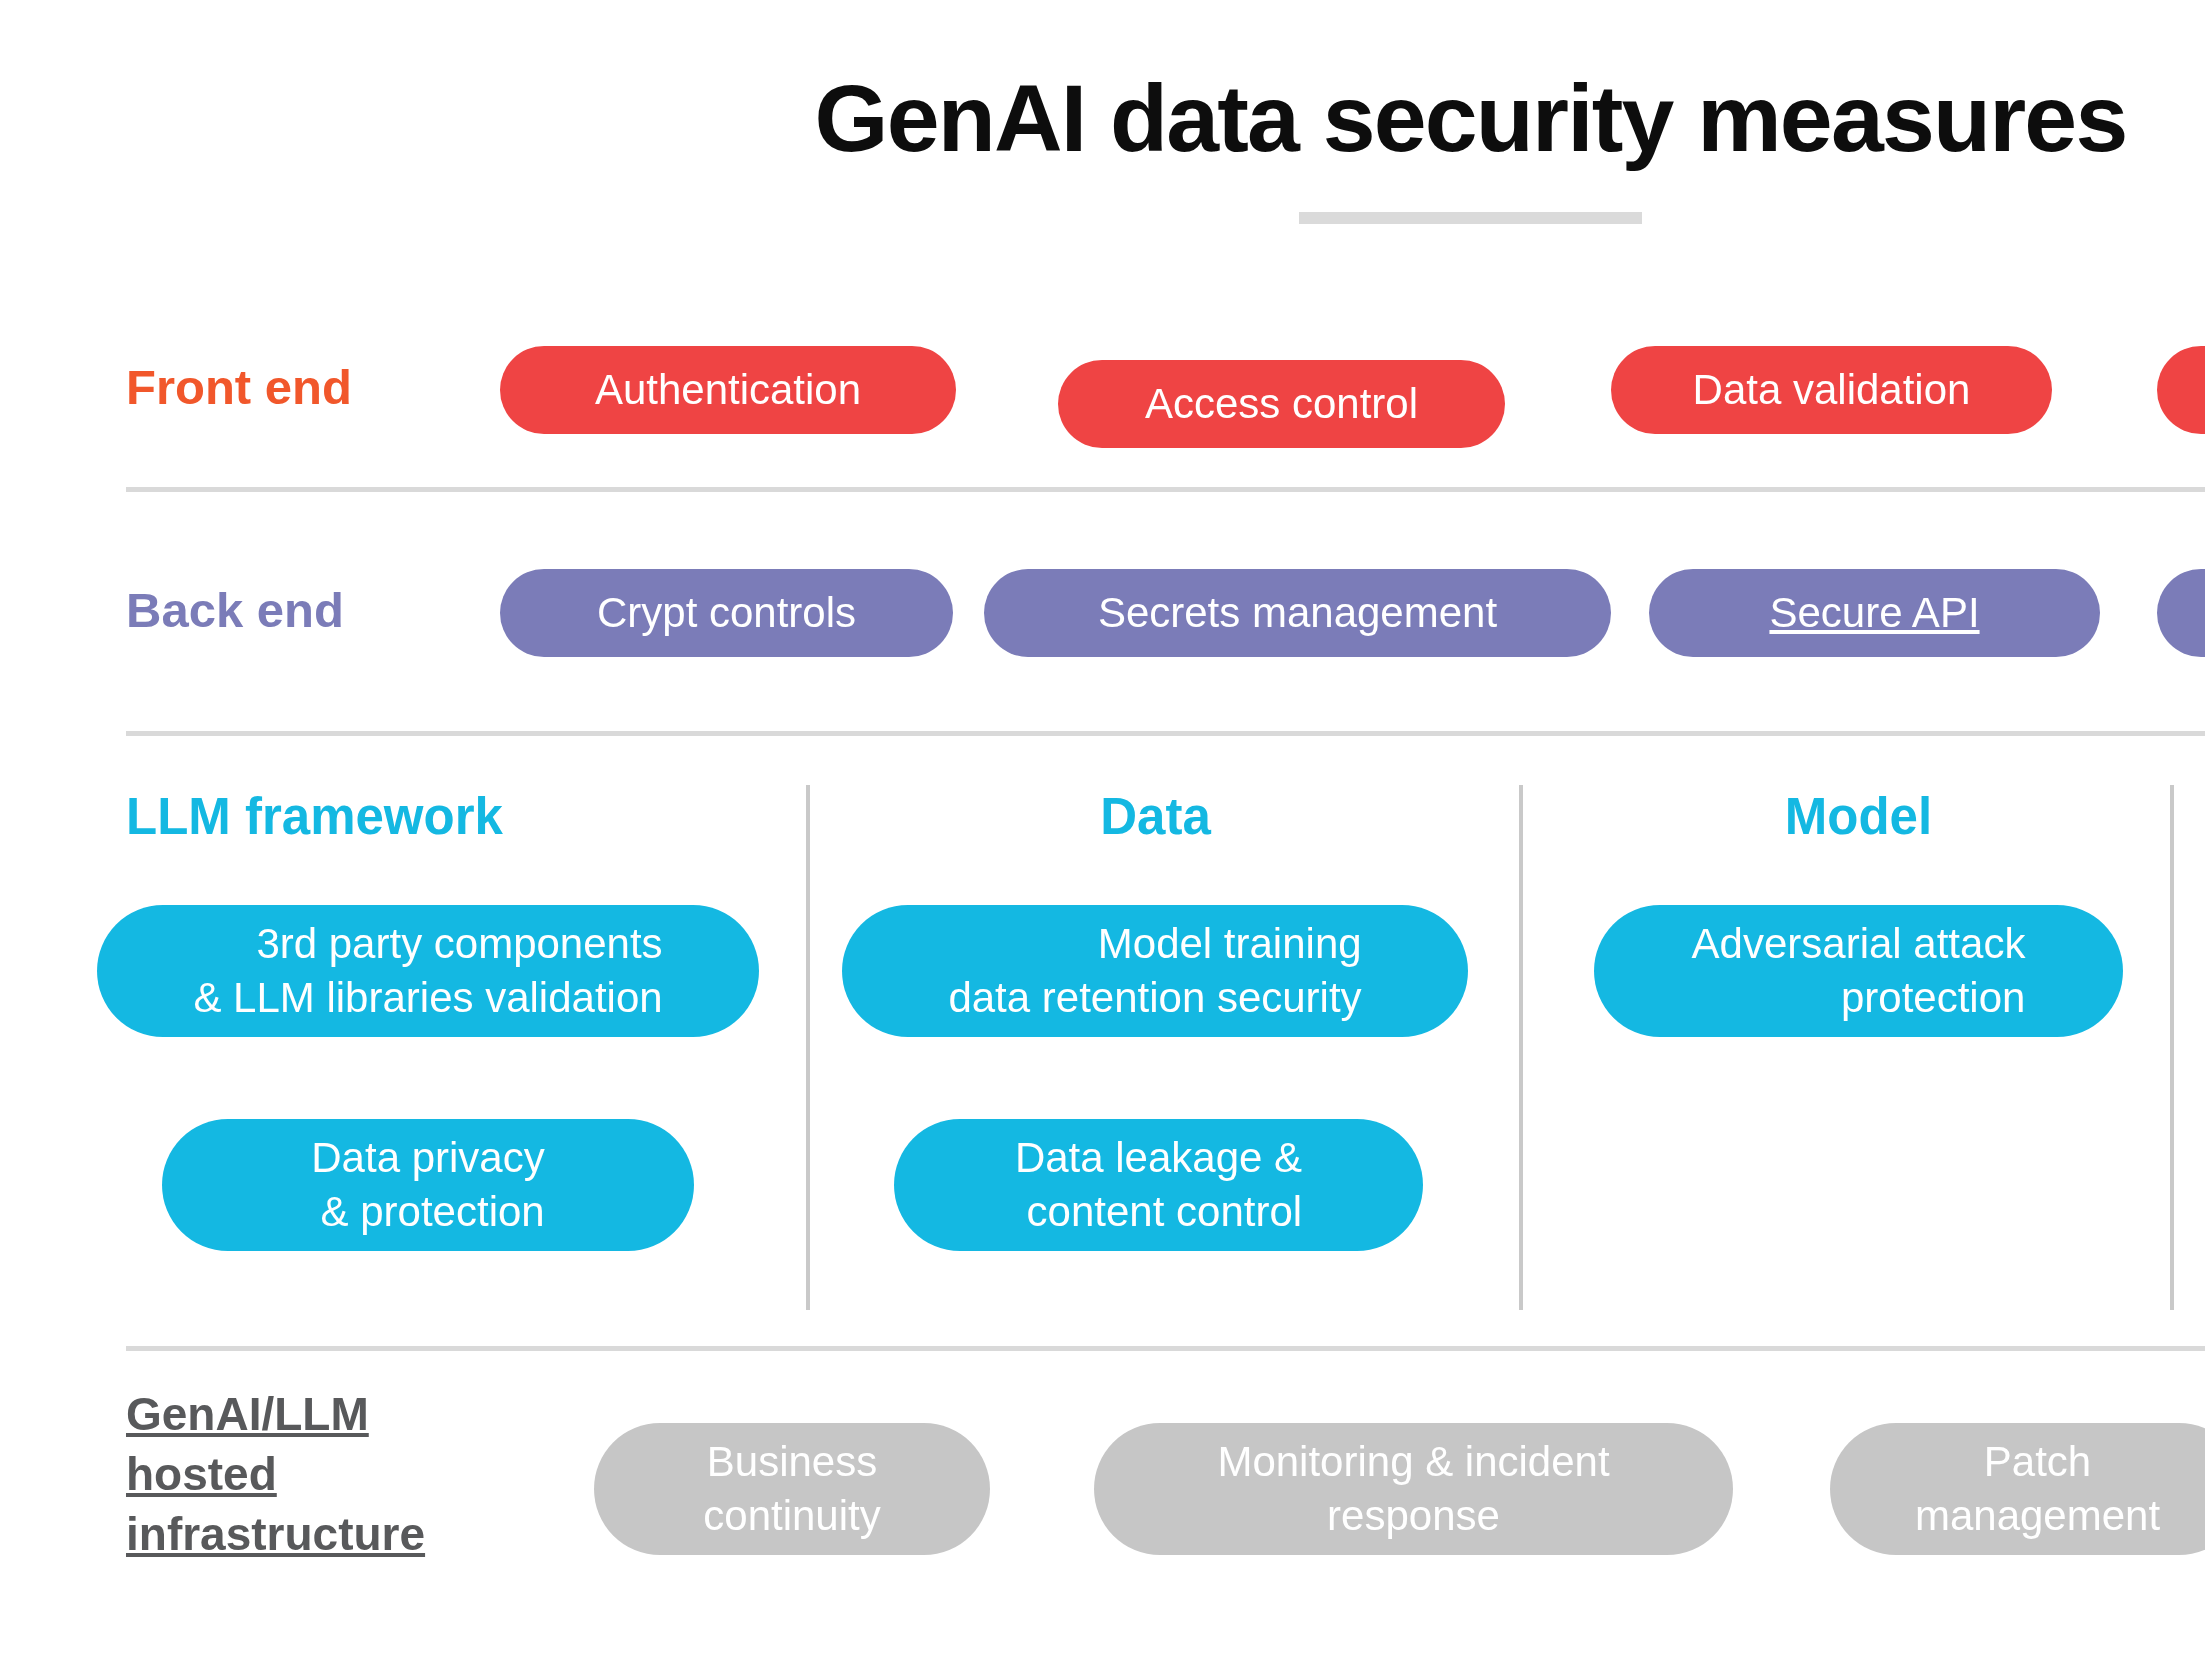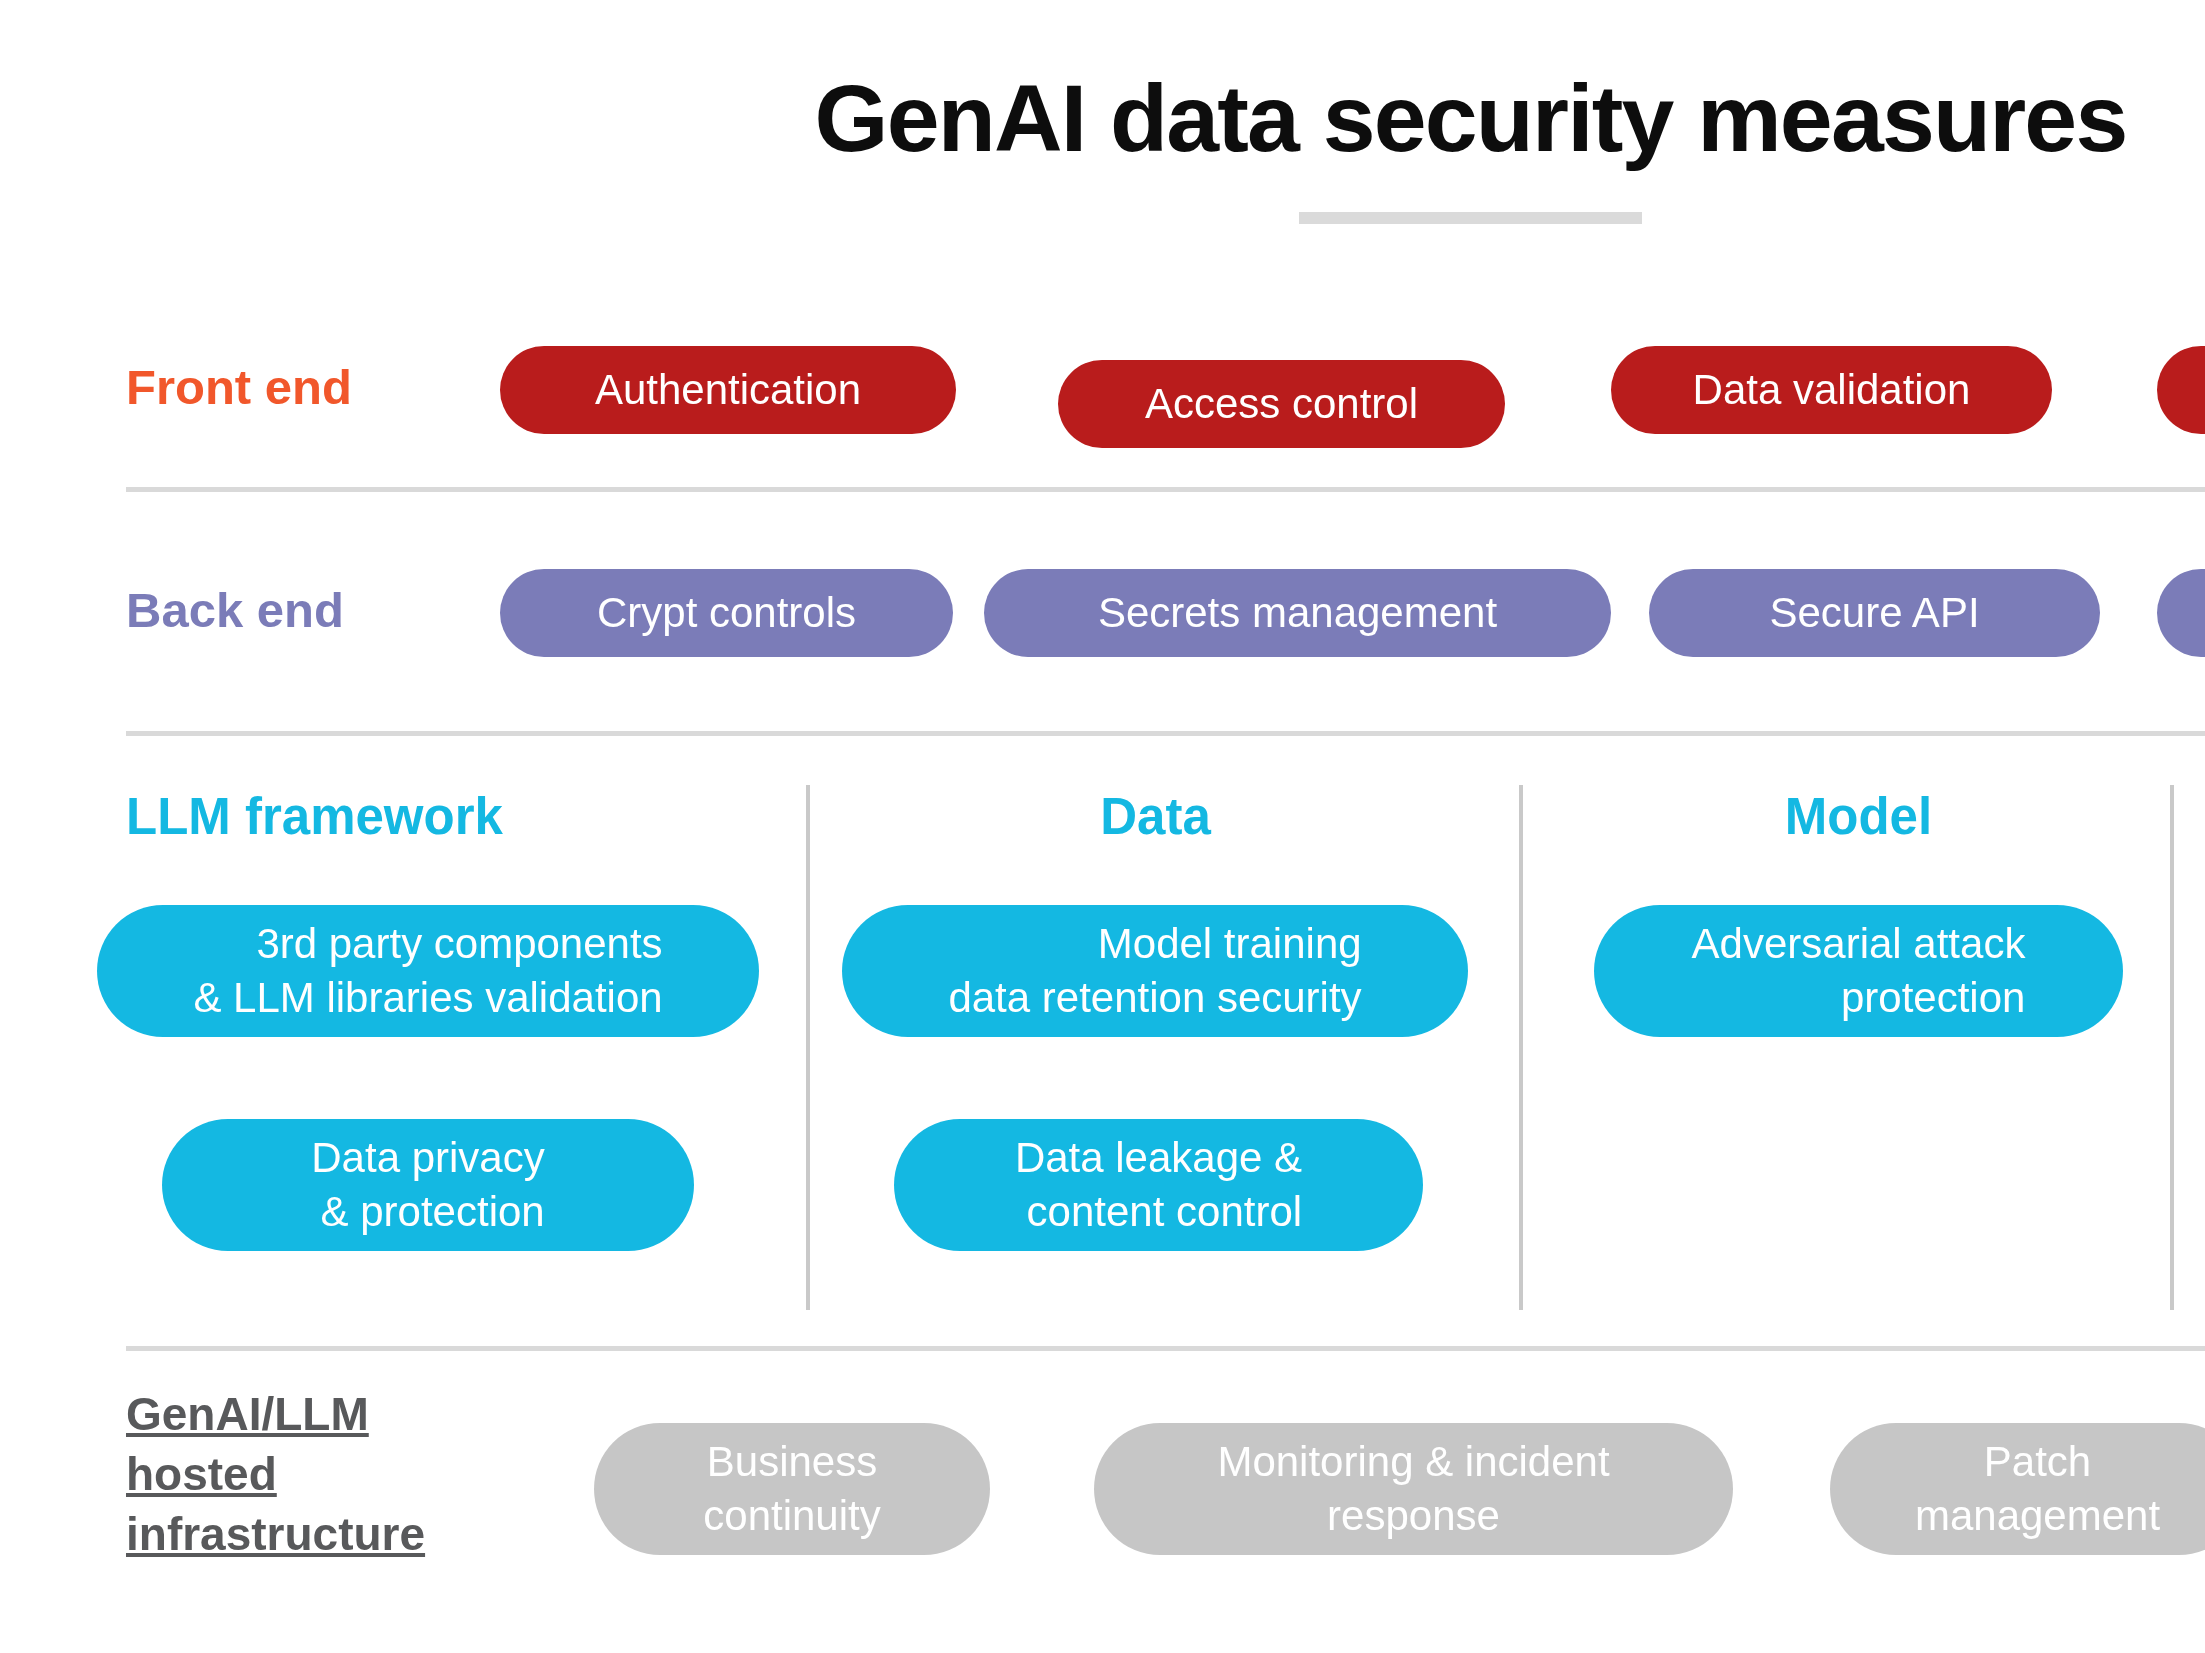--- a/index.html
+++ b/index.html
@@ -41,21 +41,21 @@
     align-items: center;
     justify-content: center;
     color: #ffffff;
     text-align: center;
     font-size: 42px;
     line-height: 1.28;
     white-space: pre-line;
   }
   .pill-sm { height: 88px; border-radius: 44px; }
   .pill-lg { height: 132px; border-radius: 66px; }
-  .orange { background: #b91c1c; }
+  .orange { background: #ef4444; }
   .purple { background: #7b7cb8; }
   .cyan   { background: #14b8e2; text-align: right; }
   .gray   { background: #c6c6c6; }
   .h-divider {
     position: absolute;
     left: 126px; width: 2671px; height: 5.3px;
     background: #d9d9d9;
   }
   .v-divider {
     position: absolute;
@@ -94,21 +94,21 @@
   <div class="pill pill-sm orange" style="left:500px; top:346px; width:456px;">Authentication</div>
   <div class="pill pill-sm orange" style="left:1058px; top:346px; width:447px;margin-top:14px;">Access control</div>
   <div class="pill pill-sm orange" style="left:1611px; top:346px; width:441px;">Data validation</div>
   <div class="pill pill-sm orange" style="left:2157px; top:346px; width:624px;">Response sanitization</div>
 
   <div class="h-divider" style="top:487px;"></div>
 
   <div class="row-label back-label">Back end</div>
   <div class="pill pill-sm purple" style="left:500px; top:569px; width:453px;">Crypt controls</div>
   <div class="pill pill-sm purple" style="left:984px; top:569px; width:627px;">Secrets management</div>
-  <div class="pill pill-sm purple" style="left:1649px; top:569px; width:451px;">Secure API</div>
+  <div class="pill pill-sm purple" style="left:1649px; top:569px; width:451px;text-decoration:underline;">Secure API</div>
   <div class="pill pill-sm purple" style="left:2157px; top:569px; width:624px;">Logging &amp; monitoring</div>
 
   <div class="h-divider" style="top:731px;"></div>
 
   <div class="col-header" style="left:126px;text-align:center;">LLM framework</div>
   <div class="col-header centered" style="left:891px;">Data</div>
   <div class="col-header centered" style="left:1594px;">Model</div>
 
   <div class="v-divider" style="left:806px;"></div>
   <div class="v-divider" style="left:1519px;"></div>

